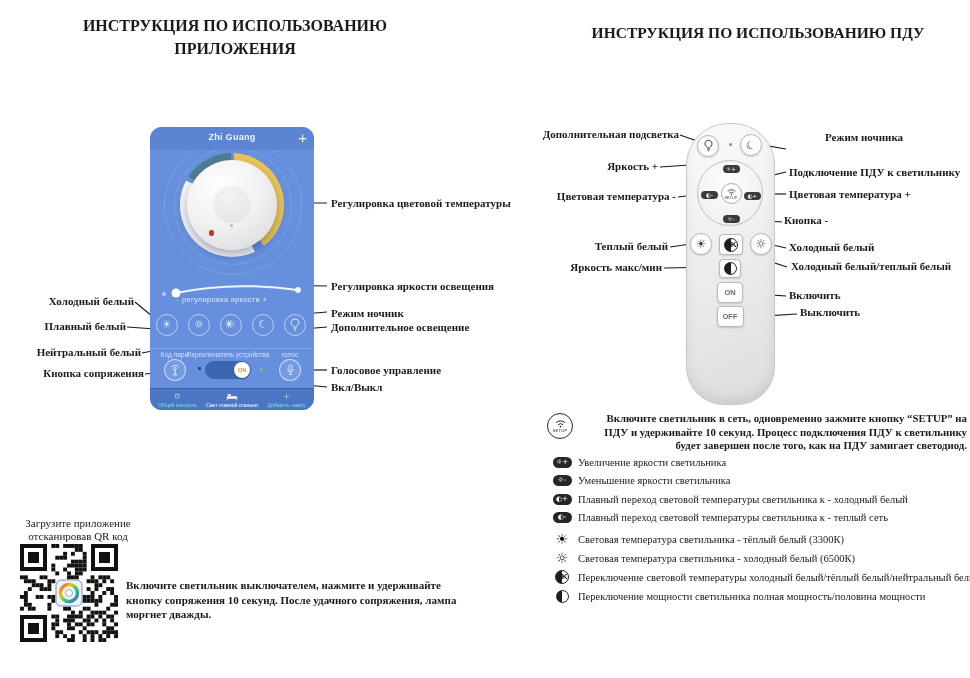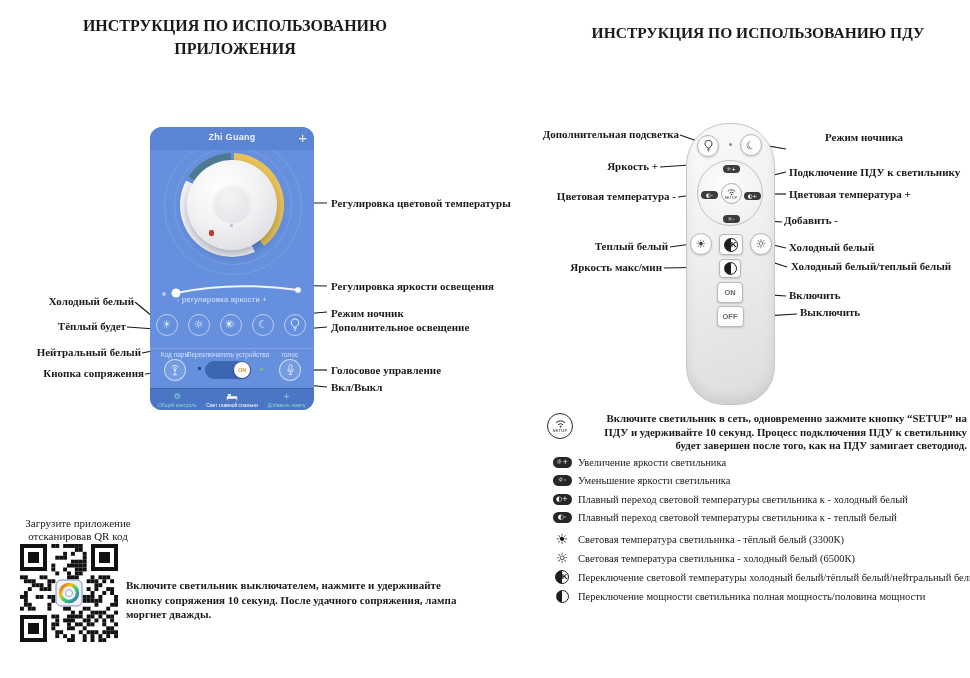--- a/index.html
+++ b/index.html
@@ -229,21 +229,21 @@
         <span class="t-lb">Свет главной спальни</span>
       </div>
       <div class="tab">
         <span class="t-ic">+</span>
         <span class="t-lb">Добавить лампу</span>
       </div>
     </div>
   </div>
 
   <div class="abs callout" style="right:836px;top:295px;">Холодный белый</div>
-  <div class="abs callout" style="right:844px;top:320px;">Тёплый будет</div>
+  <div class="abs callout" style="right:844px;top:320px;">Плавный белый</div>
   <div class="abs callout" style="right:829px;top:346px;">Нейтральный белый</div>
   <div class="abs callout" style="right:826px;top:367px;">Кнопка сопряжения</div>
   <div class="abs callout" style="left:331px;top:197px;">Регулировка цветовой температуры</div>
   <div class="abs callout" style="left:331px;top:280px;">Регулировка яркости освещения</div>
   <div class="abs callout" style="left:331px;top:307px;">Режим ночник</div>
   <div class="abs callout" style="left:331px;top:321px;">Дополнительное освещение</div>
   <div class="abs callout" style="left:331px;top:364px;">Голосовое управление</div>
   <div class="abs callout" style="left:331px;top:381px;">Вкл/Выкл</div>
 
   <div id="qr-caption" class="abs">Загрузите приложение отсканировав QR код</div>
@@ -508,21 +508,21 @@
   </div>
 
   <div class="abs callout" style="right:291px;top:128px;">Дополнительная подсветка</div>
   <div class="abs callout" style="right:312px;top:160px;">Яркость +</div>
   <div class="abs callout" style="right:294px;top:190px;">Цветовая температура -</div>
   <div class="abs callout" style="right:302px;top:240px;">Теплый белый</div>
   <div class="abs callout" style="right:308px;top:261px;">Яркость макс/мин</div>
   <div class="abs callout" style="left:789px;top:131px;margin-left:36px;">Режим ночника</div>
   <div class="abs callout" style="left:789px;top:166px;">Подключение ПДУ к светильнику</div>
   <div class="abs callout" style="left:789px;top:188px;">Цветовая температура +</div>
-  <div class="abs callout" style="left:784px;top:214px;">Добавить -</div>
+  <div class="abs callout" style="left:784px;top:214px;">Кнопка -</div>
   <div class="abs callout" style="left:789px;top:241px;">Холодный белый</div>
   <div class="abs callout" style="left:791px;top:260px;">Холодный белый/теплый белый</div>
   <div class="abs callout" style="left:789px;top:289px;">Включить</div>
   <div class="abs callout" style="left:800px;top:306px;">Выключить</div>
 
   <div class="abs setup-badge">
     <svg width="13" height="9" viewBox="0 0 16 11">
       <path d="M2.5 4.5a8 8 0 0 1 11 0" fill="none" stroke="#222" stroke-width="1.2"></path>
       <path d="M5 7a4.5 4.5 0 0 1 6 0" fill="none" stroke="#222" stroke-width="1.2"></path>
       <circle cx="8" cy="9.3" r="1.1" fill="#222"></circle>
@@ -546,21 +546,21 @@
   <div class="legend-row" style="top:491px;">
     <span class="legend-ic">
         <span class="pill-lg">◐+</span>
       </span>
     <span class="legend-tx">Плавный переход световой температуры светильника к - холодный белый</span>
   </div>
   <div class="legend-row" style="top:509px;">
     <span class="legend-ic">
         <span class="pill-lg">◐-</span>
       </span>
-    <span class="legend-tx">Плавный переход световой температуры светильника к - теплый белый</span>
+    <span class="legend-tx">Плавный переход световой температуры светильника к - теплый сеть</span>
   </div>
   <div class="legend-row" style="top:531px;">
     <span class="legend-ic">
         <span class="sun-lg">☀</span>
       </span>
     <span class="legend-tx">Световая температура светильника - тёплый белый (3300К)</span>
   </div>
   <div class="legend-row" style="top:550px;">
     <span class="legend-ic">
         <span class="sun-lg">☼</span>

